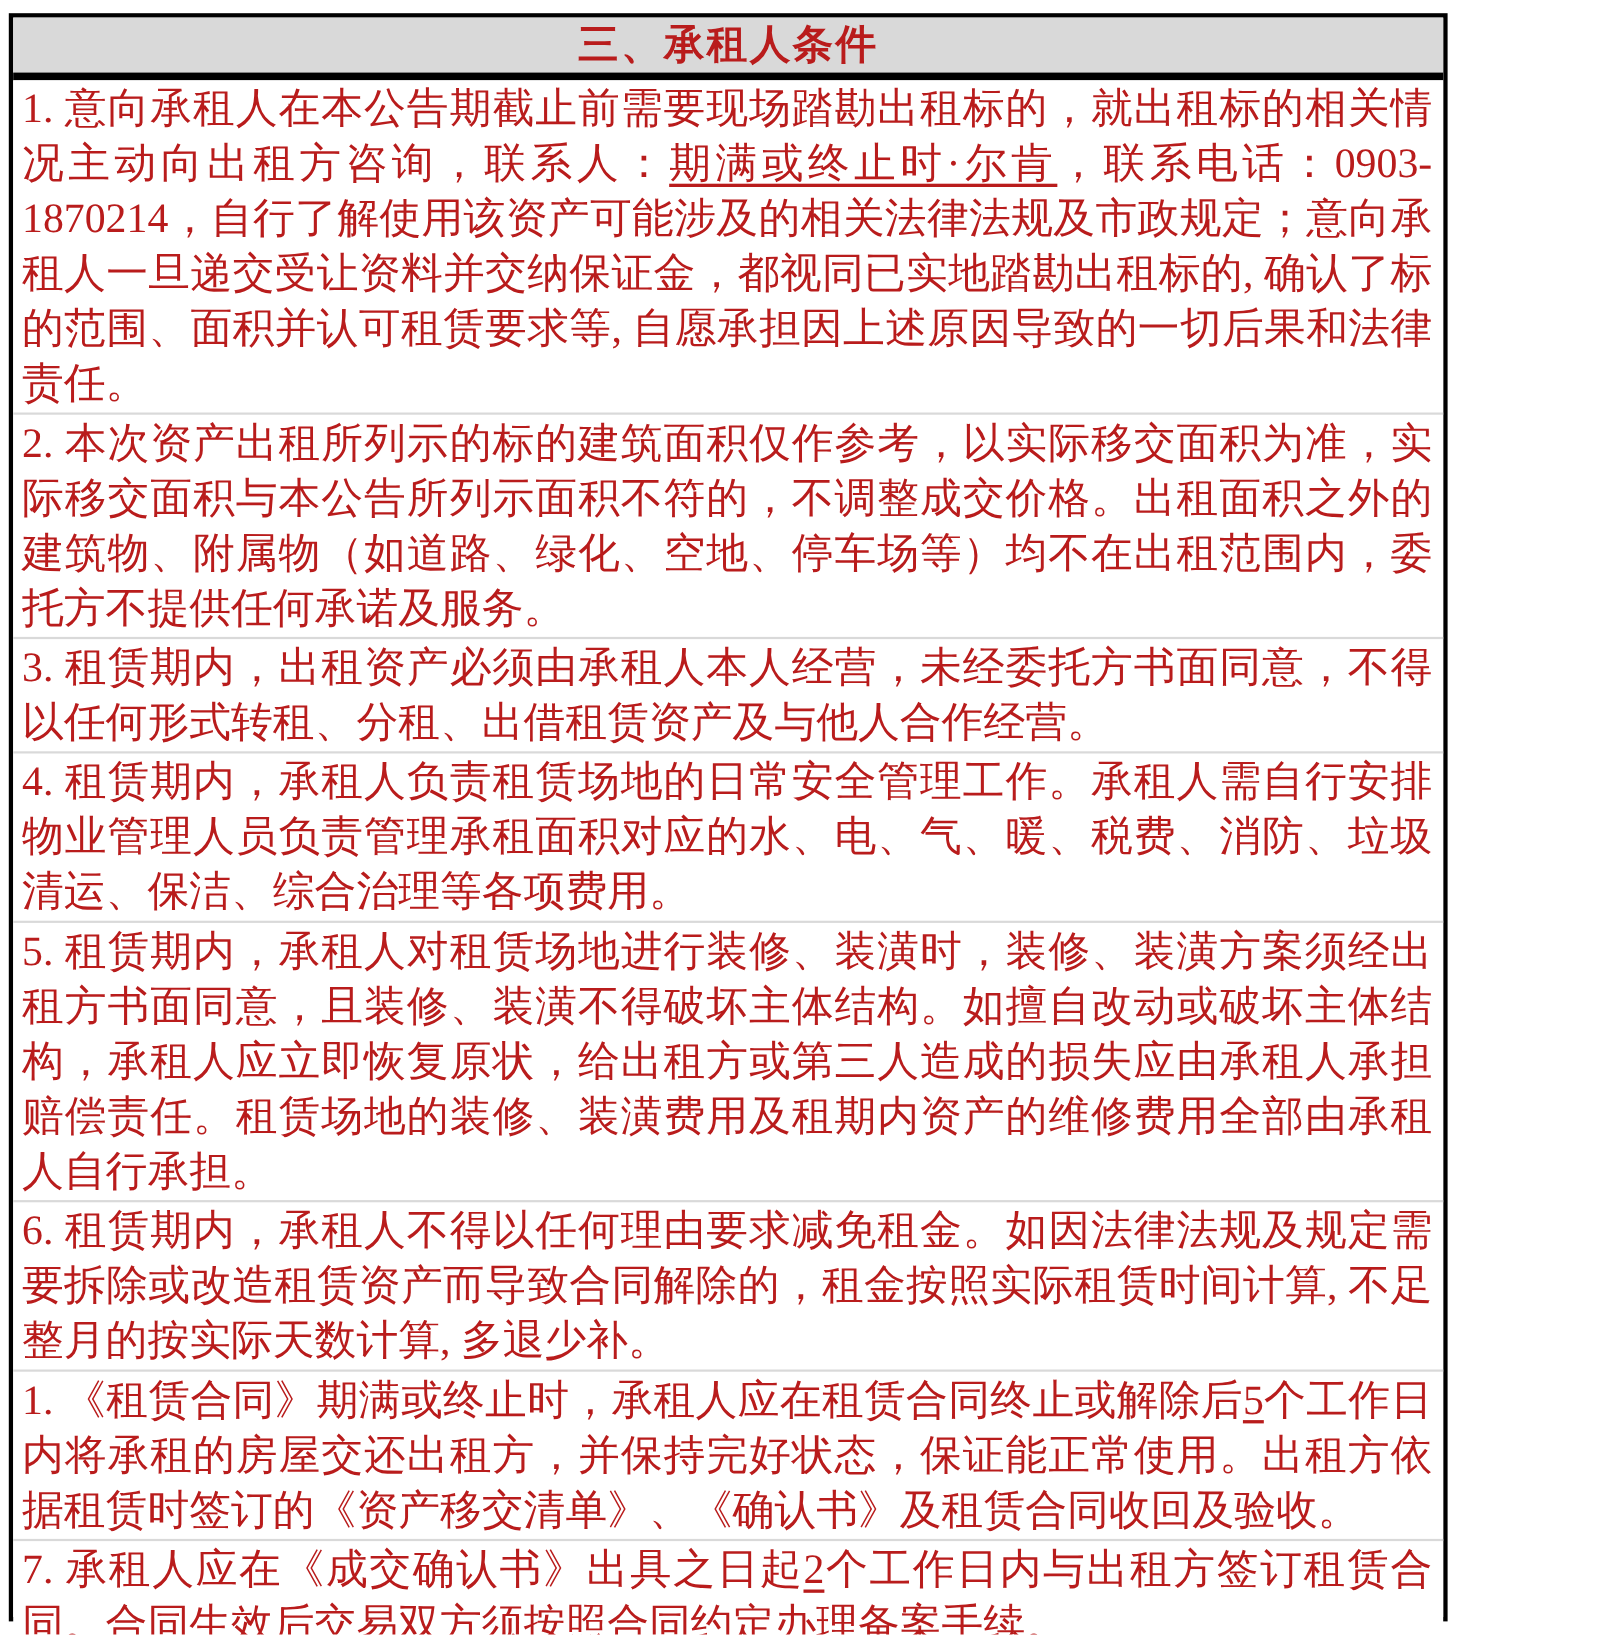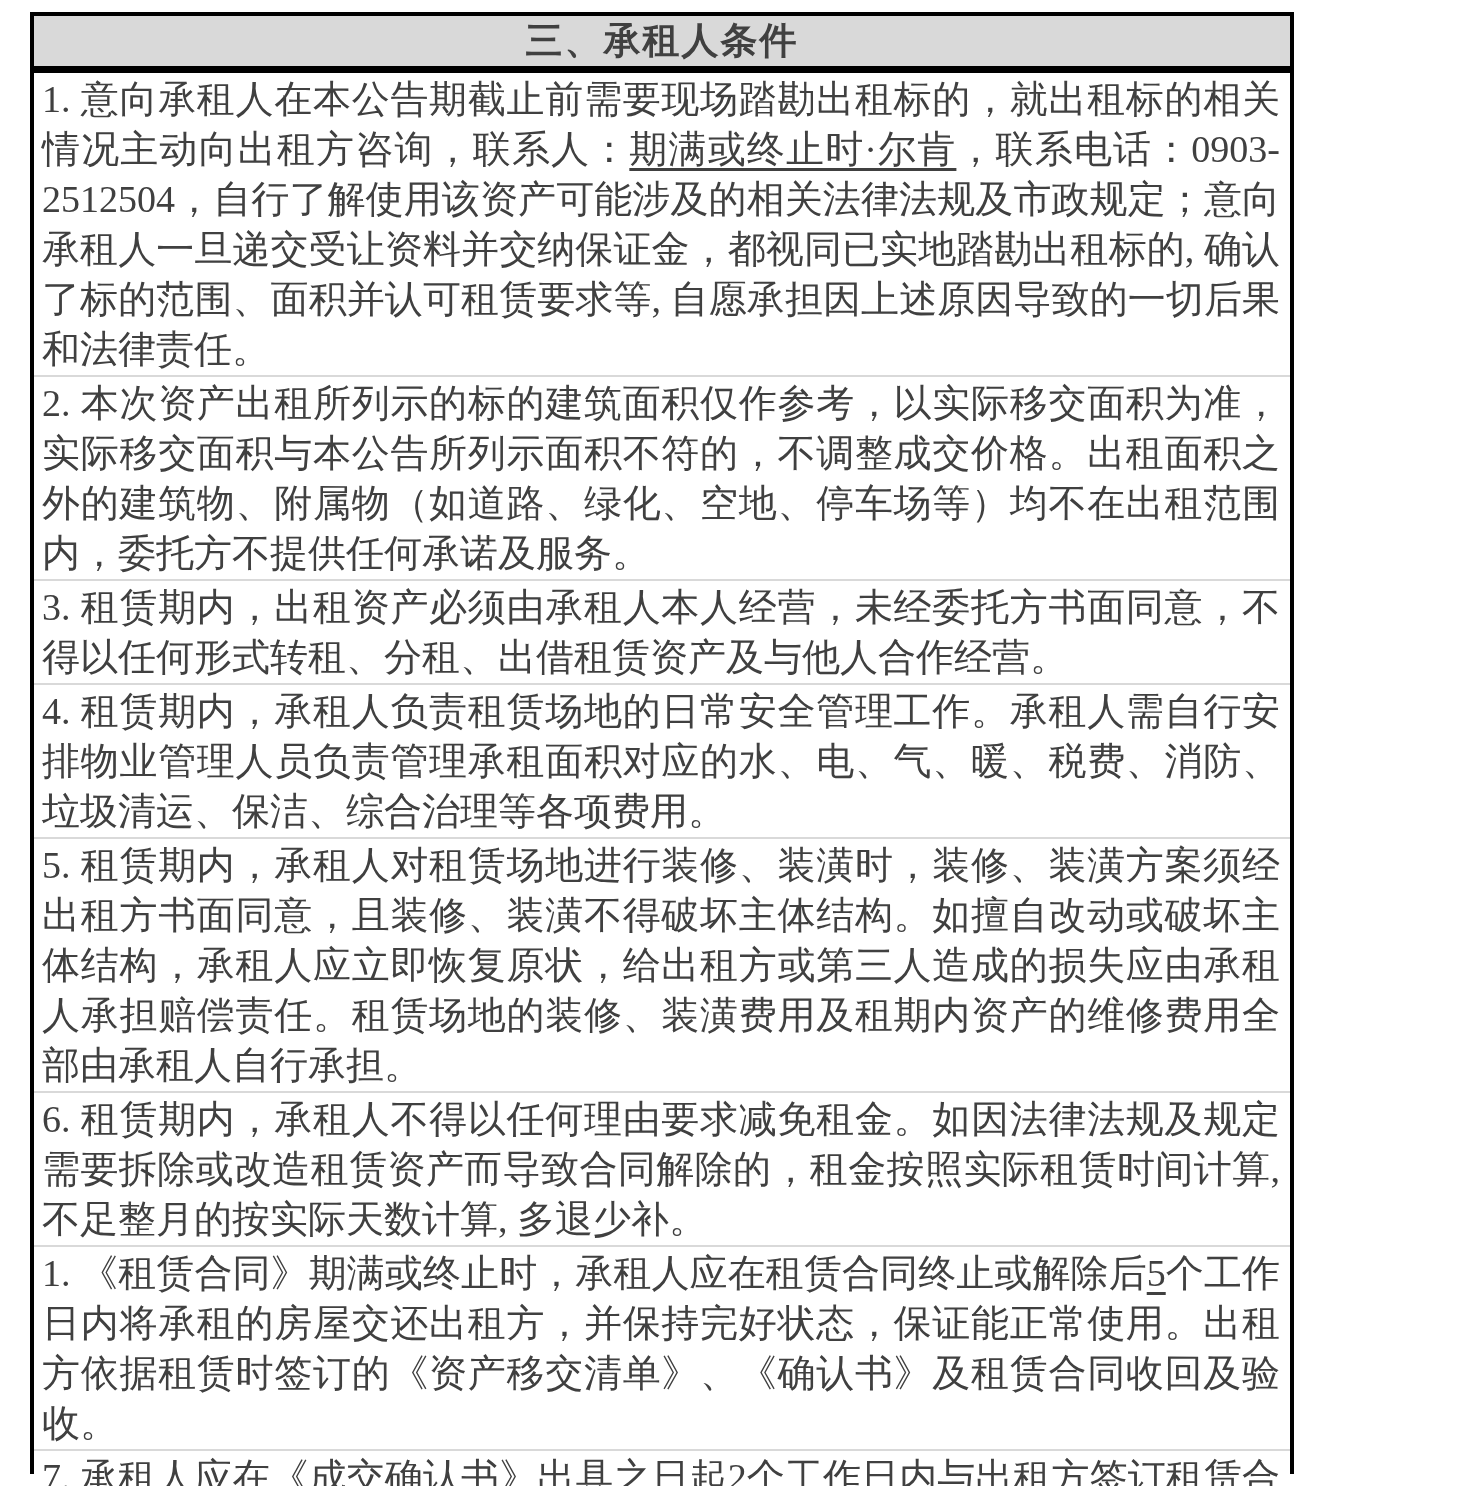--- a/index.html
+++ b/index.html
@@ -4,24 +4,24 @@
 <style>
   html, body {
     margin: 0;
     padding: 0;
     background: #ffffff;
   }
   .page {
     width: 1324px;
     height: 1486px;
     box-sizing: border-box;
-    padding: 12px 30px;
+    padding: 12px 8px;
     background: #ffffff;
     font-family: "Liberation Serif", "DejaVu Serif", serif;
-    color: #404040;
+    color: #b91c1c;
   }
   .doc-table {
     width: 100%;
     height: 100%;
     box-sizing: border-box;
     border: 4px solid #000000;
     display: flex;
     flex-direction: column;
   }
   .header-row {
@@ -64,21 +64,21 @@
 </style>
 </head>
 <body>
 
 <div class="page">
   <div class="doc-table">
 
     <div class="header-row">三、承租人条件</div>
 
     <div class="body-rows">
-      <div class="clause-row lines-5"><span>1. 意向承租人在本公告期截止前需要现场踏勘出租标的，就出租标的相关情况主动向出租方咨询，联系人：</span><span class="u">期满或终止时·尔肯</span><span>，联系电话：0903-2512504，自行了解使用该资产可能涉及的相关法律法规及市政规定；意向承租人一旦递交受让资料并交纳保证金，都视同已实地踏勘出租标的, 确认了标的范围、面积并认可租赁要求等, 自愿承担因上述原因导致的一切后果和法律责任。</span></div>
+      <div class="clause-row lines-5"><span>1. 意向承租人在本公告期截止前需要现场踏勘出租标的，就出租标的相关情况主动向出租方咨询，联系人：</span><span class="u">期满或终止时·尔肯</span><span>，联系电话：0903-1870214，自行了解使用该资产可能涉及的相关法律法规及市政规定；意向承租人一旦递交受让资料并交纳保证金，都视同已实地踏勘出租标的, 确认了标的范围、面积并认可租赁要求等, 自愿承担因上述原因导致的一切后果和法律责任。</span></div>
       <div class="clause-row lines-4"><span>2. 本次资产出租所列示的标的建筑面积仅作参考，以实际移交面积为准，实际移交面积与本公告所列示面积不符的，不调整成交价格。出租面积之外的建筑物、附属物（如道路、绿化、空地、停车场等）均不在出租范围内，委托方不提供任何承诺及服务。</span></div>
       <div class="clause-row lines-2"><span>3. 租赁期内，出租资产必须由承租人本人经营，未经委托方书面同意，不得以任何形式转租、分租、出借租赁资产及与他人合作经营。</span></div>
       <div class="clause-row lines-3"><span>4. 租赁期内，承租人负责租赁场地的日常安全管理工作。承租人需自行安排物业管理人员负责管理承租面积对应的水、电、气、暖、税费、消防、垃圾清运、保洁、综合治理等各项费用。</span></div>
       <div class="clause-row lines-4"><span>5. 租赁期内，承租人对租赁场地进行装修、装潢时，装修、装潢方案须经出租方书面同意，且装修、装潢不得破坏主体结构。如擅自改动或破坏主体结构，承租人应立即恢复原状，给出租方或第三人造成的损失应由承租人承担赔偿责任。租赁场地的装修、装潢费用及租期内资产的维修费用全部由承租人自行承担。</span></div>
       <div class="clause-row lines-3"><span>6. 租赁期内，承租人不得以任何理由要求减免租金。如因法律法规及规定需要拆除或改造租赁资产而导致合同解除的，租金按照实际租赁时间计算, 不足整月的按实际天数计算, 多退少补。</span></div>
       <div class="clause-row lines-3"><span>1. 《租赁合同》期满或终止时，承租人应在租赁合同终止或解除后</span><span class="u">5</span><span>个工作日内将承租的房屋交还出租方，并保持完好状态，保证能正常使用。出租方依据租赁时签订的《资产移交清单》、《确认书》及租赁合同收回及验收。</span></div>
       <div class="clause-row lines-2"><span>7. 承租人应在《成交确认书》出具之日起</span><span class="u">2</span><span>个工作日内与出租方签订租赁合同。合同生效后交易双方须按照合同约定办理备案手续。</span></div>
       <div class="clause-row lines-1"><span>9. 其他未尽事宜详见所附《租赁合同》。</span></div>
     </div>
 

